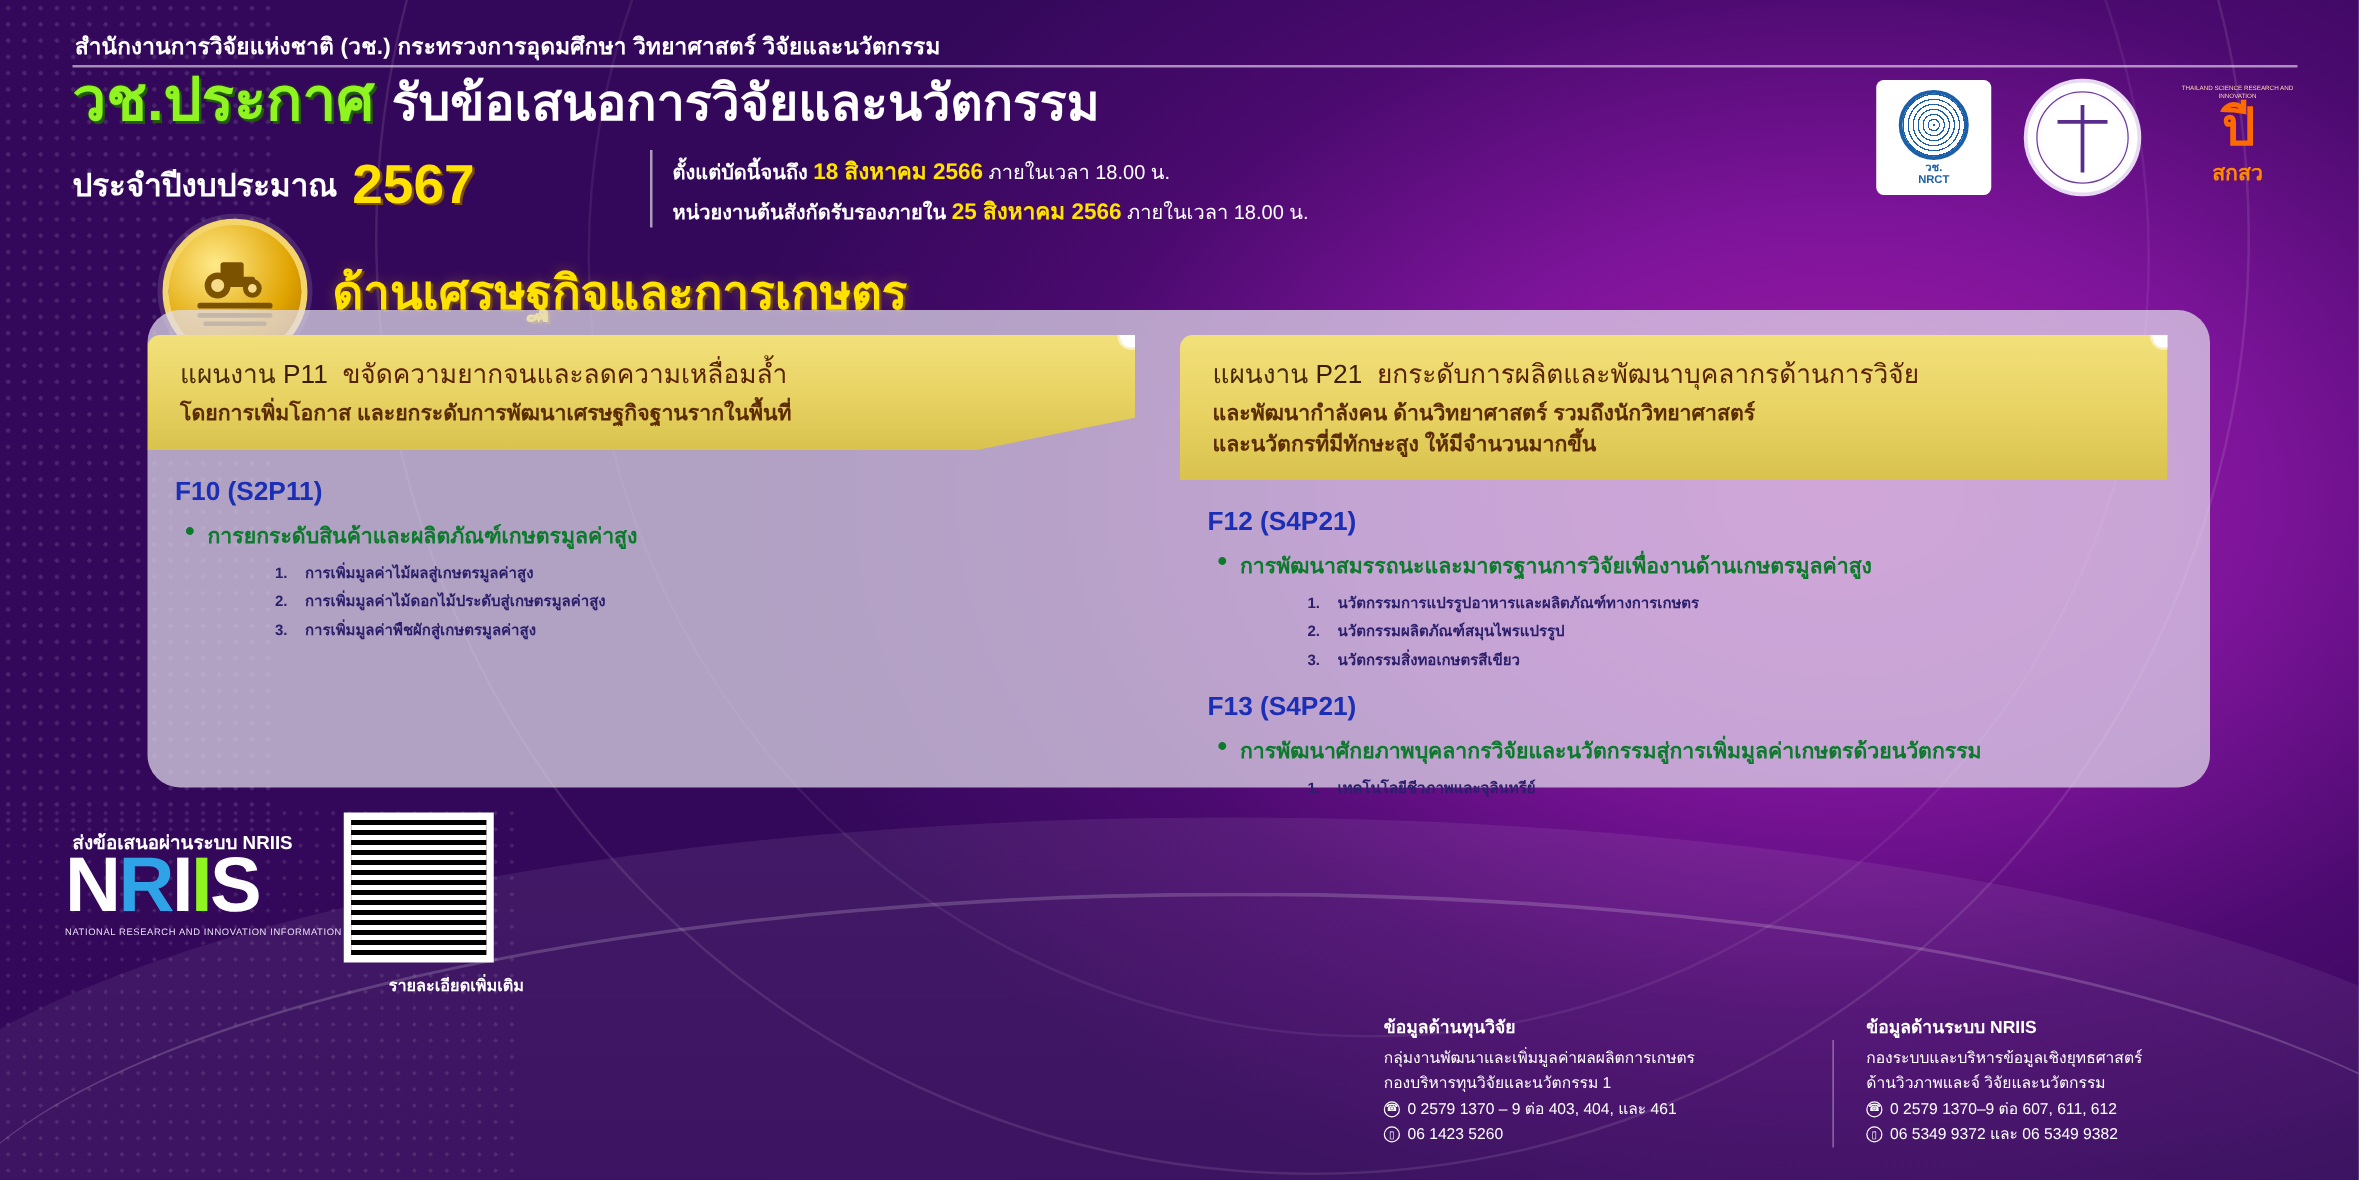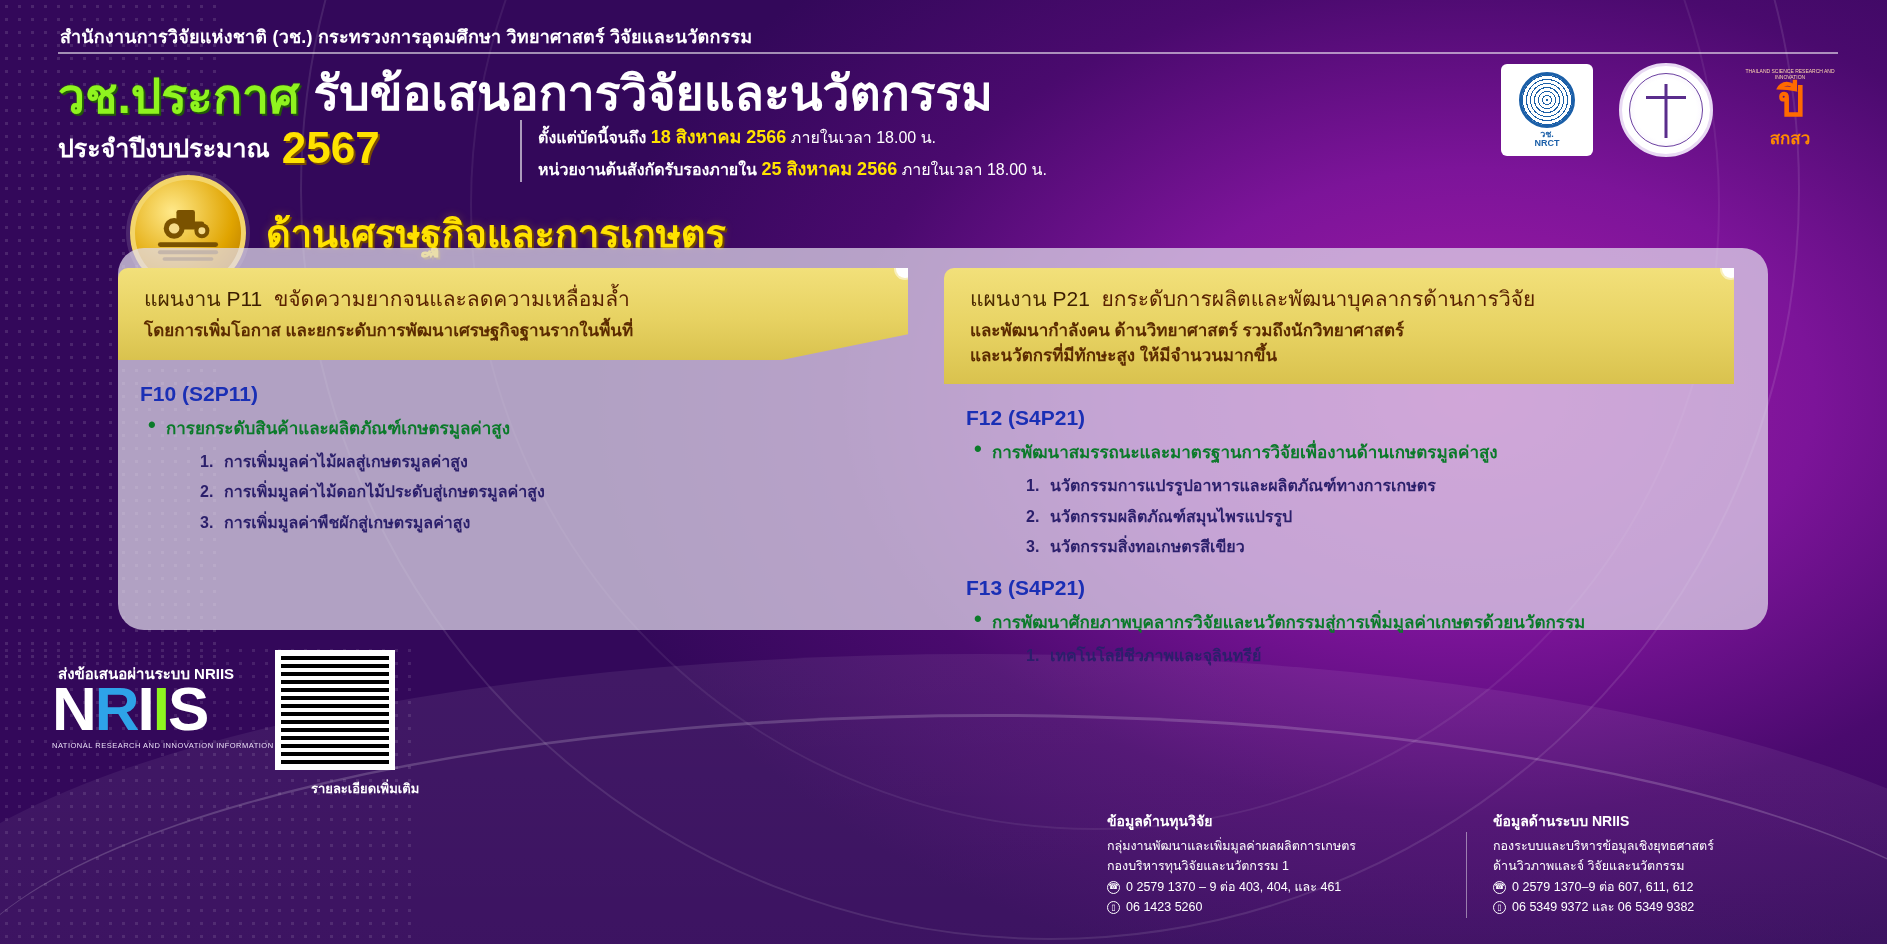--- a/index.html
+++ b/index.html
@@ -53,28 +53,28 @@
 
   
   .org-line {
     position: absolute; left: 60px; top: 22px;
     font-size: 18px; letter-spacing: .2px; color: #ffffff; font-weight: 700;
   }
   .hr-top {
     position: absolute; left: 58px; top: 52px; width: 1780px; height: 2px;
     background: rgba(255,255,255,.55);
   }
-  .title-row { position: absolute; left: 58px; top: 68px; display: flex; align-items: flex-end; gap: 14px; }
+  .title-row { position: absolute; left: 58px; top: 57px; display: flex; align-items: flex-end; gap: 14px; }
   .t-green {
     font-size: 48px; font-weight: 800; color: #8ff41f;
     text-shadow: 0 0 2px #2b6b00, 2px 2px 0 #23590a;
     line-height: 1;
   }
   .t-white {
-    font-size: 48px; font-weight: 800; color: #ffffff; line-height: 1.1;
+    font-size: 40px; font-weight: 800; color: #ffffff; line-height: 1.1;
     text-shadow: 1px 1px 0 #3b0a5e;
   }
   .year-row { position: absolute; left: 58px; top: 126px; display: flex; align-items: center; gap: 12px; }
   .y-label { font-size: 25px; font-weight: 700; color: #ffffff; }
   .y-num {
     font-size: 44px; font-weight: 800; color: #ffe200; line-height: 1;
     text-shadow: 2px 2px 0 #7a4b00;
   }
   .vline { position: absolute; left: 520px; top: 120px; width: 2px; height: 62px; background: rgba(255,255,255,.6); }
   .deadlines { position: absolute; left: 538px; top: 122px; font-size: 16px; line-height: 1.75; }
@@ -163,21 +163,21 @@
   }
 
   .fgroup { margin-top: 22px; padding-left: 22px; }
   .fcode { font-size: 21px; font-weight: 800; color: #1a2fb5; }
   .fbullet { margin-top: 8px; font-size: 17px; font-weight: 700; color: #0b7a2a; padding-left: 26px; position: relative; }
   .fbullet::before {
     content: "•"; position: absolute; left: 8px; top: -2px; color: #0b7a2a; font-size: 22px;
   }
   .olist { margin-top: 6px; padding-left: 60px; }
   .olist li {
-    list-style: none; font-size: 16px; font-weight: 700; color: #2b1f6b; line-height: 1.9;
+    list-style: none; font-size: 12px; font-weight: 700; color: #2b1f6b; line-height: 1.9; margin-left: 20px;
   }
   .olist li .n { display: inline-block; width: 24px; }
 
   
   .nriis-label { position: absolute; left: 58px; top: 662px; font-size: 15px; font-weight: 700; color: #fff; }
   .nriis-logo { position: absolute; left: 52px; top: 680px; }
   .nriis-word {
     font-size: 62px; font-weight: 800; letter-spacing: -2px; line-height: .95;
     color: #ffffff;
     display: flex; align-items: baseline;

